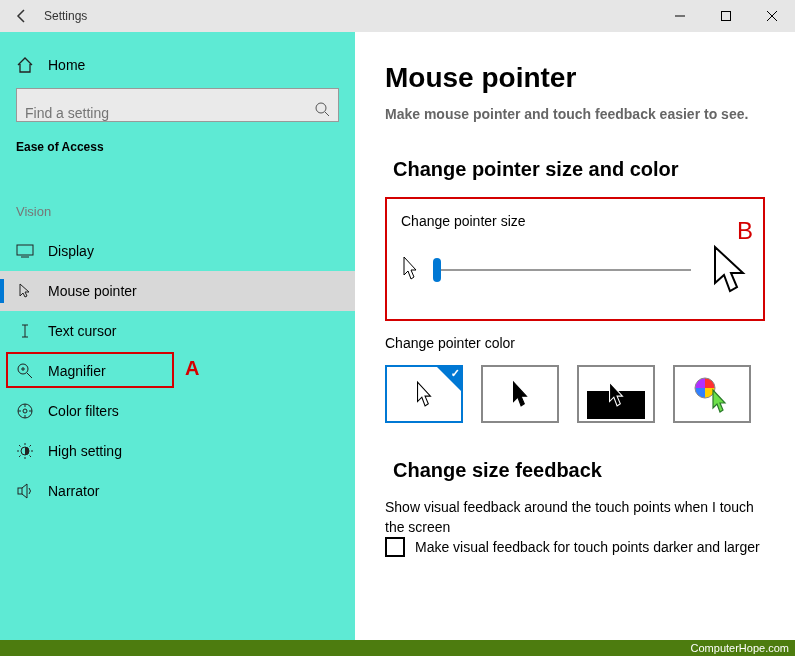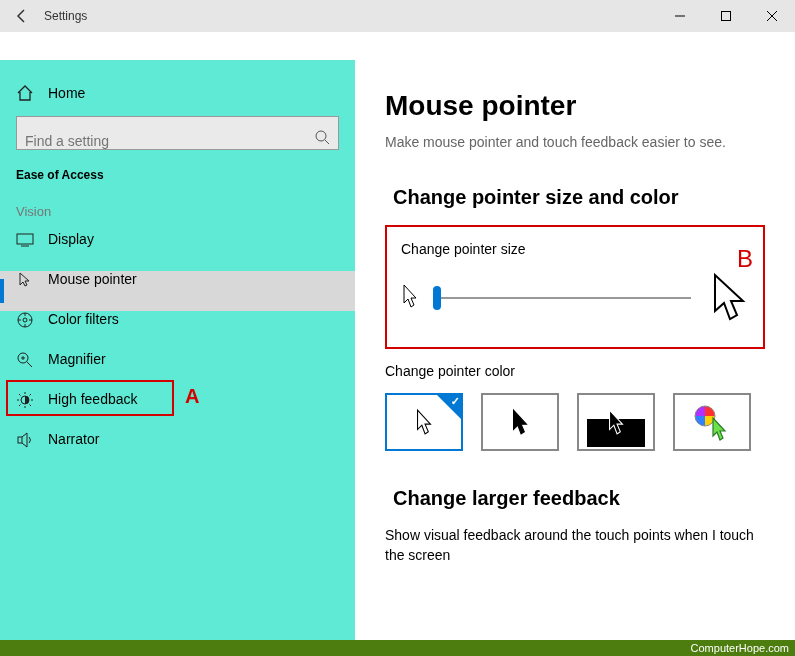--- a/index.html
+++ b/index.html
@@ -1,40 +1,40 @@
 <!DOCTYPE html>
 <html><head>
 <meta charset="utf-8">
 <style>
   * { box-sizing: border-box; margin: 0; padding: 0; font-family: "Segoe UI", Arial, sans-serif; }
   body { width: 795px; height: 656px; background: #000; overflow: hidden; }
-  .window { width: 795px; height: 640px; background: #fff; display: flex; flex-direction: column; gap: 28px; }
+  .window { width: 795px; height: 640px; background: #fff; display: flex; flex-direction: column; }
   .titlebar { height: 32px; display: flex; align-items: center; justify-content: space-between; background: #e6e6e6; }
   .titlebar-left { display: flex; align-items: center; gap: 14px; padding-left: 14px; }
   .back-arrow { width: 16px; height: 16px; display: flex; align-items:center; justify-content:center; cursor: pointer;}
   .titlebar-title { font-size: 12px; color: #333; }
   .win-controls { display: flex; }
   .win-btn { width: 46px; height: 32px; display:flex; align-items:center; justify-content:center; cursor:pointer;}
   .win-btn svg { width: 10px; height: 10px; }
   .body { flex: 1; display: flex; }
   .sidebar { width: 355px; background: #5eead4; padding: 18px 0 0 0; display:flex; flex-direction:column; }
   .home-row { display:flex; align-items:center; gap: 14px; padding: 6px 16px 14px 16px; cursor:pointer;}
   .home-row span.label { font-size: 14px; }
   .search-box { margin: 0 16px 18px 16px; height: 34px; border: 1px solid #999; background: #eaeaea; display:flex; align-items:flex-end; padding: 0 8px; justify-content: space-between; }
   .search-box input { border:none; background:transparent; font-size:14px; color:#666; outline:none; flex:1;}
   .section-title { font-size: 12px; font-weight: 600; padding: 0 16px 22px 16px; }
-  .group-label { font-size: 13px; color: #777; padding: 0 16px 12px 16px; }
-  .nav-item { display:flex; gap: 14px; height: 40px; padding: 0 16px; cursor:pointer; position:relative;}
+  .group-label { font-size: 13px; color: #777; padding: 0 16px 12px 16px; margin-top: 28px; }
+  .nav-item { display:flex; align-items:center; gap: 14px; height: 40px; padding: 0 16px; cursor:pointer; position:relative;}
   .nav-item.active::before { content:""; position:absolute; left:0; top:8px; bottom:8px; width:4px; background:#0078d4;}
   .nav-item.active { background: #d8d8d8; }
   .nav-item .label { font-size: 14px; }
   .nav-icon { width: 18px; height: 18px; display:flex; align-items:center; justify-content:center; }
   .main { flex:1; padding: 30px 30px 0 30px; background:#fff; }
   .page-title { font-size: 28px; font-weight: 600; margin-bottom: 12px; }
-  .page-sub { font-size: 14px; color: #666; margin-bottom: 36px; }
+  .page-sub { font-size: 14px; color: #666; margin-bottom: 36px; font-weight: bold; }
   .section-h { font-size: 20px; font-weight: 600; margin-bottom: 16px; margin-left: 8px; }
   .field-label { font-size: 14px; margin-bottom: 14px; }
   .slider-row { display:flex; align-items:center; gap: 14px; margin-bottom: 10px; position: relative;}
   .slider-cursor-small svg { width: 18px; height: 26px; }
   .slider-cursor-big svg { width: 40px; height: 50px; }
   .slider-track { flex:1; height: 2px; background:#999; position:relative; margin-right: 4px;}
   .slider-thumb { position:absolute; left: 0; top: 50%; transform:translate(-50%,-50%); width:8px; height: 24px; border-radius: 4px; background:#0078d4; cursor:pointer;}
   .annot-box-A { position:absolute; border: 2px solid #d40000; left: 6px; top: 320px; width: 168px; height: 36px; pointer-events:none;}
   .annot-A { position:absolute; left: 185px; top: 325px; color:#d40000; font-size: 20px; font-weight:600; pointer-events:none;}
   .annot-box-B { border: 2px solid #d40000; padding: 14px 14px 12px 14px; margin-bottom: 14px; position:relative;}
@@ -125,59 +125,69 @@
         <span class="nav-icon">
             <svg viewBox="0 0 18 18">
               <path d="M4 2 L4 14 L7 11 L9 15 L11 14 L9 10 L13 10 Z" stroke="#222" fill="none" stroke-width="1"></path>
             </svg>
           </span>
         <span class="label">Mouse pointer</span>
       </div>
       <div class="nav-item">
         <span class="nav-icon">
             <svg viewBox="0 0 18 18">
+              <line x1="9" y1="3" x2="9" y2="15" stroke="#222"></line>
+              <line x1="6" y1="3" x2="12" y2="3" stroke="#222"></line>
+              <line x1="6" y1="15" x2="12" y2="15" stroke="#222"></line>
+            </svg>
+          </span>
+        <span class="label">Text cursor</span>
+      </div>
+      <div class="nav-item">
+        <span class="nav-icon">
+            <svg viewBox="0 0 18 18">
+              <circle cx="7" cy="7" r="5" stroke="#222" fill="none"></circle>
+              <line x1="11" y1="11" x2="16" y2="16" stroke="#222"></line>
+              <line x1="5" y1="7" x2="9" y2="7" stroke="#222"></line>
+              <line x1="7" y1="5" x2="7" y2="9" stroke="#222"></line>
+            </svg>
+          </span>
+        <span class="label">Magnifier</span>
+      </div>
+      <div class="nav-item">
+        <span class="nav-icon">
+            <svg viewBox="0 0 18 18">
               <circle cx="9" cy="9" r="7" stroke="#222" fill="none"></circle>
               <circle cx="9" cy="9" r="2" stroke="#222" fill="none"></circle>
               <line x1="9" y1="2" x2="9" y2="5" stroke="#222"></line>
               <line x1="9" y1="13" x2="9" y2="16" stroke="#222"></line>
               <line x1="2" y1="9" x2="5" y2="9" stroke="#222"></line>
               <line x1="13" y1="9" x2="16" y2="9" stroke="#222"></line>
             </svg>
           </span>
         <span class="label">Color filters</span>
-      </div>
-      <div class="nav-item">
-        <span class="nav-icon">
-            <svg viewBox="0 0 18 18">
-              <circle cx="7" cy="7" r="5" stroke="#222" fill="none"></circle>
-              <line x1="11" y1="11" x2="16" y2="16" stroke="#222"></line>
-              <line x1="5" y1="7" x2="9" y2="7" stroke="#222"></line>
-              <line x1="7" y1="5" x2="7" y2="9" stroke="#222"></line>
-            </svg>
-          </span>
-        <span class="label">Magnifier</span>
       </div>
       <div class="nav-item">
         <span class="nav-icon">
             <svg viewBox="0 0 18 18">
               <circle cx="9" cy="9" r="4" stroke="#222" fill="none"></circle>
               <path d="M9 5 A4 4 0 0 1 9 13 Z" fill="#222"></path>
               <g stroke="#222">
                 <line x1="9" y1="1" x2="9" y2="3"></line>
                 <line x1="9" y1="15" x2="9" y2="17"></line>
                 <line x1="1" y1="9" x2="3" y2="9"></line>
                 <line x1="15" y1="9" x2="17" y2="9"></line>
                 <line x1="3" y1="3" x2="4.5" y2="4.5"></line>
                 <line x1="13.5" y1="13.5" x2="15" y2="15"></line>
                 <line x1="3" y1="15" x2="4.5" y2="13.5"></line>
                 <line x1="13.5" y1="4.5" x2="15" y2="3"></line>
               </g>
             </svg>
           </span>
-        <span class="label">High feedback</span>
+        <span class="label">High setting</span>
       </div>
       <div class="nav-item">
         <span class="nav-icon">
             <svg viewBox="0 0 18 18">
               <rect x="2" y="6" width="4" height="6" stroke="#222" fill="none"></rect>
               <path d="M6 6 L11 2 V16 L6 12" stroke="#222" fill="none"></path>
               <path d="M13 6 Q16 9 13 12" stroke="#222" fill="none"></path>
             </svg>
           </span>
         <span class="label">Narrator</span>
@@ -238,18 +248,22 @@
             <path d="M16 4 A10 10 0 0 1 26 14 L16 14 Z" fill="#ff3030"></path>
             <path d="M26 14 A10 10 0 0 1 16 24 L16 14 Z" fill="#ffd000"></path>
             <path d="M16 24 A10 10 0 0 1 6 14 L16 14 Z" fill="#3080ff"></path>
             <path d="M6 14 A10 10 0 0 1 16 4 L16 14 Z" fill="#b030ff"></path>
             <circle cx="16" cy="14" r="10" stroke="#888" fill="none"></circle>
             <path d="M24 16 L24 34 L28 30 L31 38 L34 36 L31 29 L36 29 Z" stroke="#2a7a2a" fill="#6de04a" stroke-width="1.2"></path>
           </svg>
         </div>
       </div>
 
-      <div class="section-h">Change larger feedback</div>
+      <div class="section-h">Change size feedback</div>
       <div class="desc">Show visual feedback around the touch points when I touch the screen</div>
+      <div class="check-row">
+        <div class="checkbox"></div>
+        <span style="font-size:14px;">Make visual feedback for touch points darker and larger</span>
+      </div>
     </div>
   </div>
 </div>
 <div class="footer">ComputerHope.com</div>
 
 </body></html>

